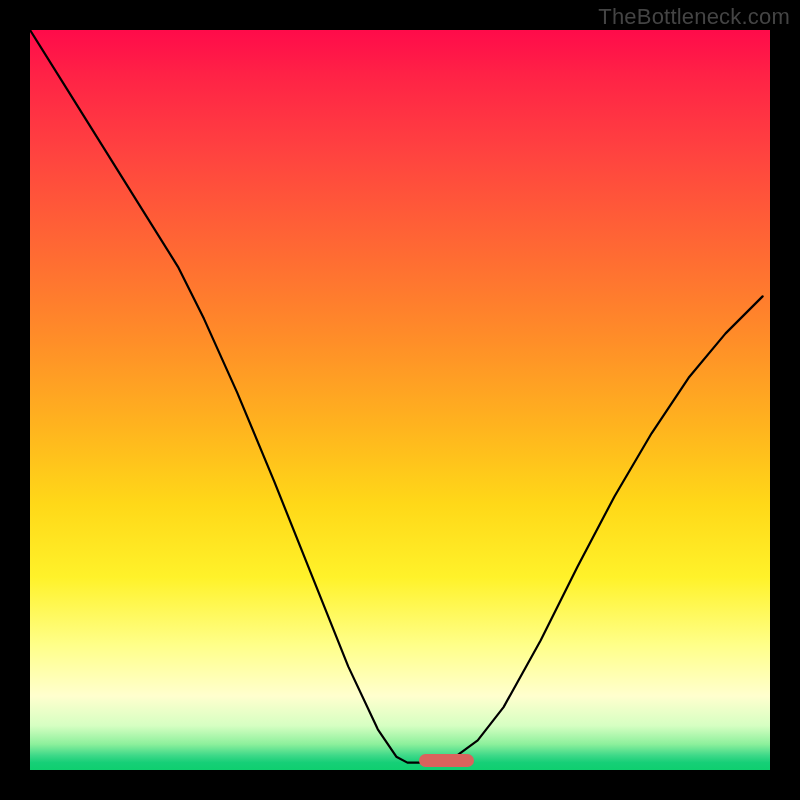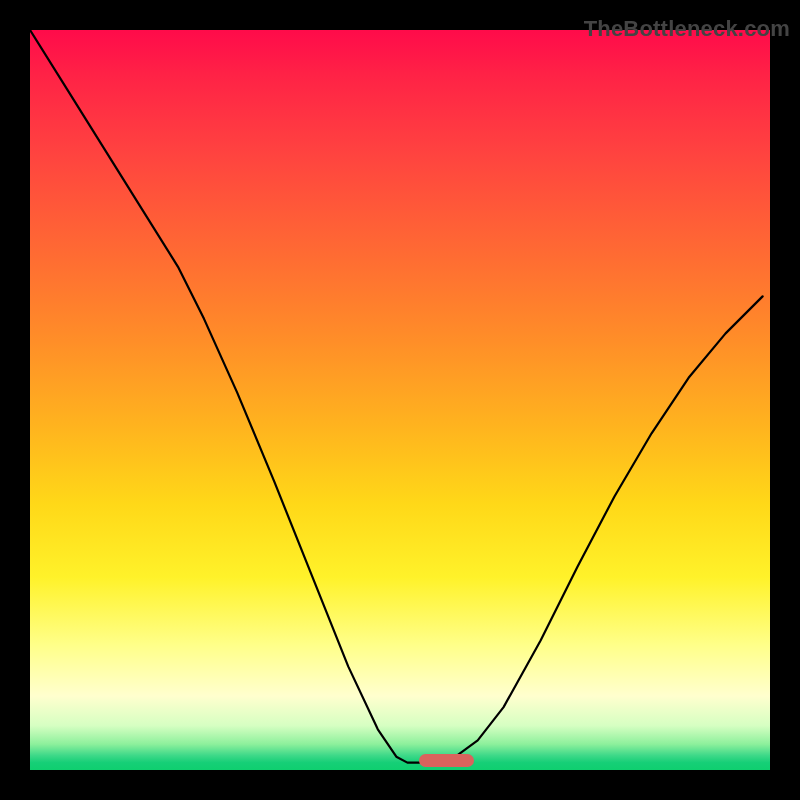--- a/index.html
+++ b/index.html
@@ -16,24 +16,23 @@
     width: 800px;
     height: 800px;
     background: #000;
   }
   .watermark {
     position: absolute;
     top: 4px;
     right: 10px;
     color: #444;
     font-size: 22px;
-    font-weight: 700;
+    font-weight: 400;
     letter-spacing: 0.2px;
     z-index: 10;
-    margin-top: 12px;
   }
   .plot-area {
     position: absolute;
     left: 30px;
     top: 30px;
     width: 740px;
     height: 740px;
     overflow: hidden;
   }
   .gradient-bg {

